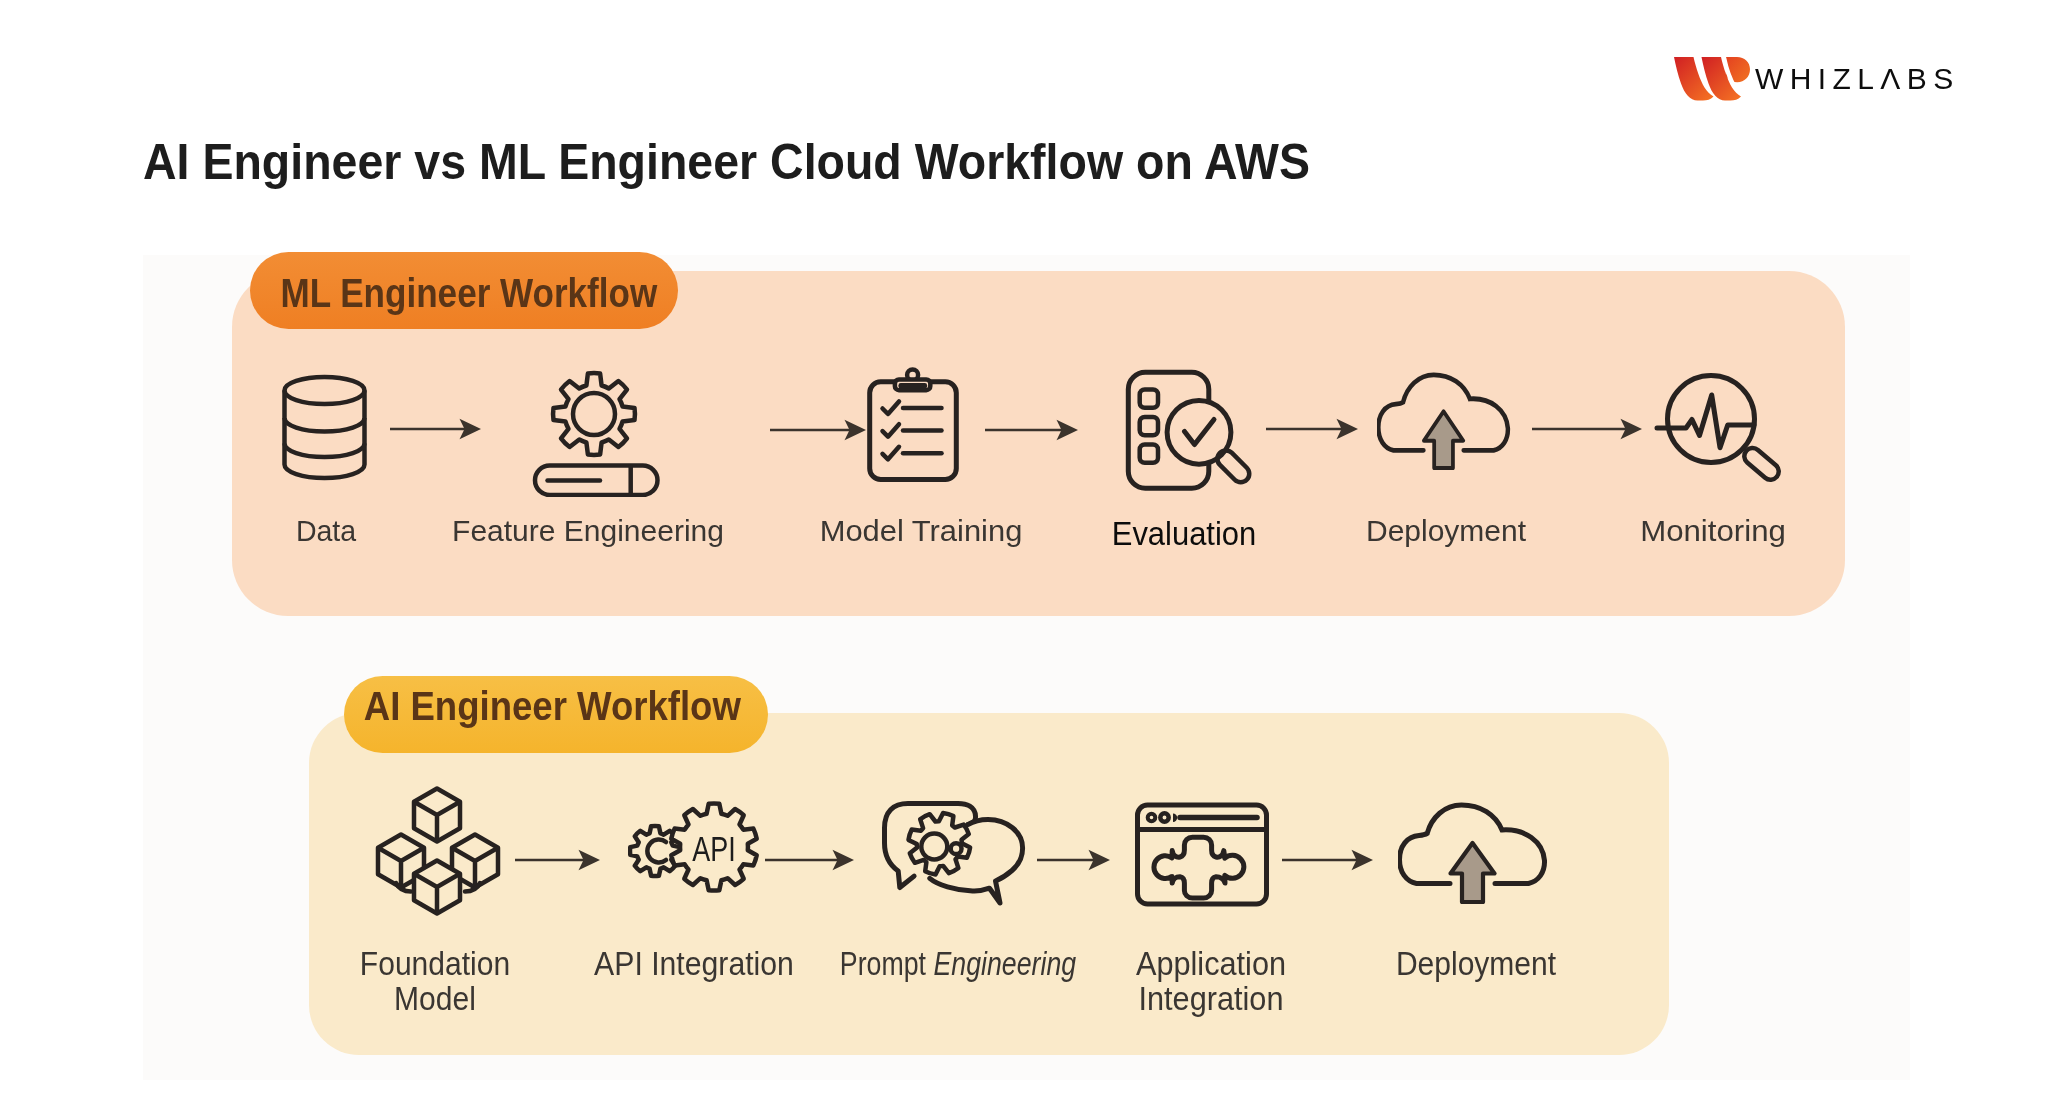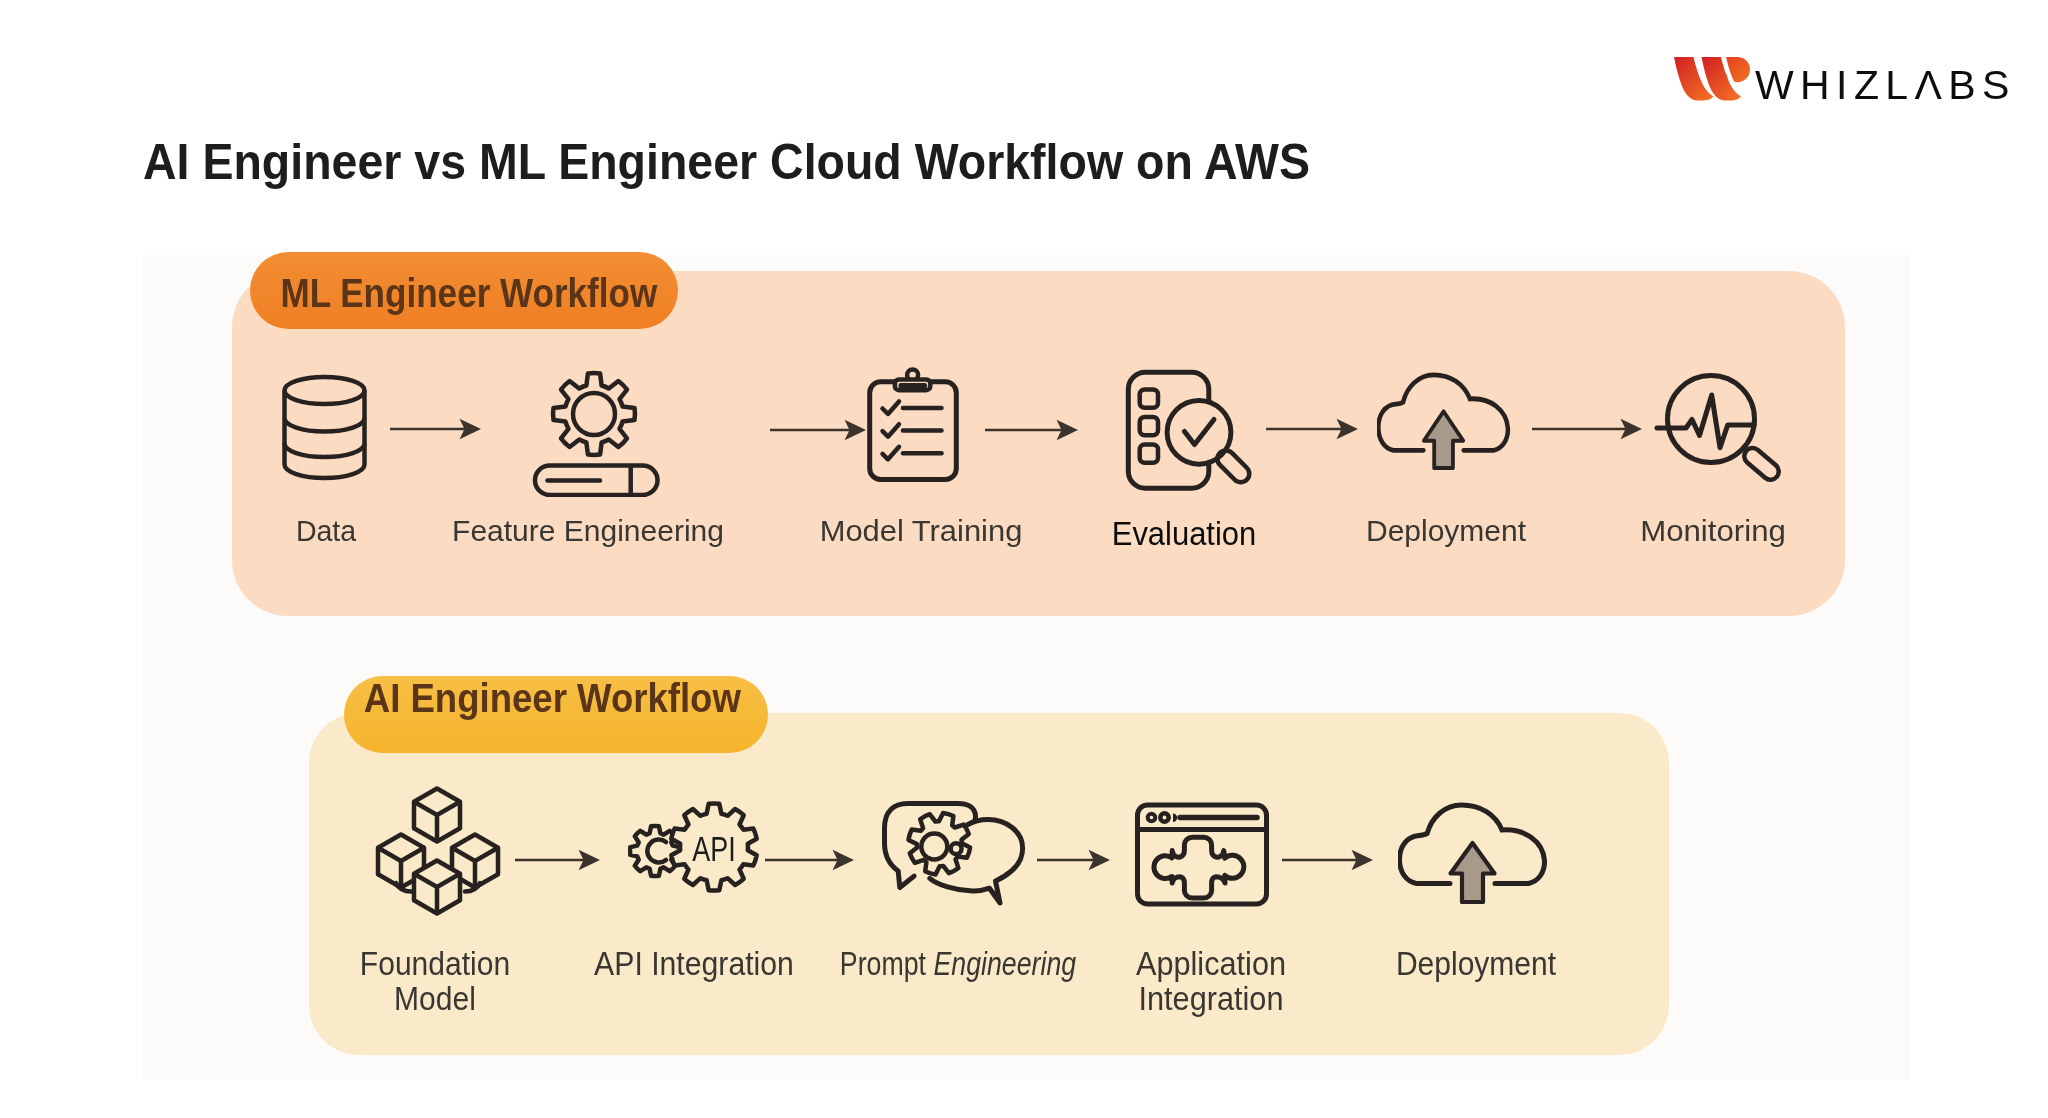--- a/index.html
+++ b/index.html
@@ -7,41 +7,41 @@
 .lbl2{position:absolute;color:#3a3632;font-size:33px;line-height:35px;white-space:nowrap;text-align:center}
 </style></head><body>
 <div class="abs" style="left:143px;top:255px;width:1767px;height:825px;background:#fcfbfa"></div>
 <div class="abs" style="left:232px;top:271px;width:1613px;height:345px;background:#fbdcc3;border-radius:56px"></div>
 <div class="abs" style="left:309px;top:713px;width:1360px;height:342px;background:#faeaca;border-radius:50px"></div>
 <div class="abs" style="left:250px;top:252px;width:428px;height:77px;background:linear-gradient(180deg,#f28d34 0%,#ef7f23 100%);border-radius:38.5px"></div>
 <div class="abs" style="left:344px;top:676px;width:424px;height:77px;background:linear-gradient(180deg,#f7bf45 0%,#f5b42c 100%);border-radius:38.5px"></div>
 <div class="abs" style="left:255px;top:252px;width:428px;height:83px;display:flex;align-items:center;justify-content:center">
     <span style="font-weight:bold;font-size:40px;color:#5a3517;transform:scaleX(0.877);white-space:nowrap">ML Engineer Workflow</span>
   </div>
-<div class="abs" style="left:340px;top:676px;width:424px;height:60px;display:flex;align-items:flex-start;justify-content:center">
+<div class="abs" style="left:340px;top:676px;width:424px;height:60px;display:flex;align-items:center;justify-content:center">
     <span style="font-weight:bold;font-size:40px;color:#5a3517;transform:scaleX(0.914);white-space:nowrap">AI Engineer Workflow</span>
   </div>
 <div class="abs" style="left:143px;top:133px;font-size:50px;font-weight:bold;color:#1d1d1d;transform:scaleX(0.93);transform-origin:0 0;white-space:nowrap">AI Engineer vs ML Engineer Cloud Workflow on AWS</div>
 <svg class="abs" style="left:1674px;top:57px" width="76" height="44" viewBox="0 0 76 44" fill="none">
 <defs>
       <linearGradient id="wg" x1="0" y1="0" x2="0.9" y2="1">
 <stop offset="0" stop-color="#d01f23"></stop>
         <stop offset="1" stop-color="#f47023"></stop>
       </linearGradient>
 <linearGradient id="wg2" x1="0" y1="0" x2="1" y2="1">
 <stop offset="0" stop-color="#e23c20"></stop>
         <stop offset="1" stop-color="#f47b22"></stop>
       </linearGradient>
     </defs>
 <path d="M0,0 H19.5 C22,11 26,23 30.5,30.5 C33,34.5 36,37.5 39.5,39.5 C36.5,42.5 33,43.5 29,43.5 H23.5 C16,43.5 10.5,36.5 7,26.5 C4,18 1.7,8.5 0,0 Z" fill="url(#wg)"></path>
 <path d="M52,0 H63 C70.5,0 76,5 76,12.3 C76,19.8 70.5,25.2 63.3,25.2 C59,25.2 55.5,23.3 53.6,20.2 C52.8,26.5 50.5,31 46.8,33.8 C50,27.5 51.8,19.5 52.2,10.5 C52.35,6.8 52.2,3.3 52,0 Z" fill="url(#wg2)"></path>
 <path d="M49.6,-1 C52.1,11 56.1,22.5 60.4,29.5 C62.9,33.3 66,36.3 69.7,38.4 L72.5,40" stroke="#ffffff" stroke-width="4.4" fill="none"></path>
 <path d="M27.5,0 H47 C49.5,11 53.5,23 58,30.5 C60.5,34.5 63.5,37.5 67,39.5 C64,42.5 60.5,43.5 56.5,43.5 H51 C43.5,43.5 38,36.5 34.5,26.5 C31.5,18 29.2,8.5 27.5,0 Z" fill="url(#wg)"></path>
 </svg>
-<div class="abs" style="left:1755px;top:62px;font-size:41px;letter-spacing:6.4px;color:#0d0d0d;white-space:nowrap">WHIZLΛBS</div>
+<div class="abs" style="left:1755px;top:62px;font-size:30px;letter-spacing:6.4px;color:#0d0d0d;white-space:nowrap">WHIZLΛBS</div>
 <svg class="abs" style="left:280px;top:373px" width="89" height="109" viewBox="0 0 89 109" fill="none">
 <ellipse cx="44.5" cy="17.5" rx="40" ry="13.5" stroke="#272220" stroke-width="4.5"></ellipse>
 <path d="M4.5,17.5 V91.5 A40,13.5 0 0 0 84.5,91.5 V17.5" stroke="#272220" stroke-width="4.5"></path>
 <path d="M4.5,45 A40,13.5 0 0 0 84.5,45" stroke="#272220" stroke-width="4.5"></path>
 <path d="M4.5,70.5 A40,13.5 0 0 0 84.5,70.5" stroke="#272220" stroke-width="4.5"></path>
   </svg>
 <svg class="abs" style="left:531px;top:367px" width="130" height="130" viewBox="0 0 130 130" fill="none">
 <path d="M55.4,18.5L56.9,6.5A41,41 0 0 1 69.1,6.5L70.6,18.5A29.5,29.5 0 0 1 77.8,21.5L87.4,14A41,41 0 0 1 96,22.6L88.5,32.2A29.5,29.5 0 0 1 91.5,39.4L103.5,40.9A41,41 0 0 1 103.5,53.1L91.5,54.6A29.5,29.5 0 0 1 88.5,61.8L96,71.4A41,41 0 0 1 87.4,80L77.8,72.5A29.5,29.5 0 0 1 70.6,75.5L69.1,87.5A41,41 0 0 1 56.9,87.5L55.4,75.5A29.5,29.5 0 0 1 48.3,72.5L38.6,80A41,41 0 0 1 30,71.4L37.5,61.8A29.5,29.5 0 0 1 34.5,54.6L22.5,53.1A41,41 0 0 1 22.5,40.9L34.5,39.4A29.5,29.5 0 0 1 37.5,32.2L30,22.6A41,41 0 0 1 38.6,14L48.2,21.5A29.5,29.5 0 0 1 55.4,18.5Z" stroke="#272220" stroke-width="4.5" stroke-linejoin="round"></path>
 <circle cx="63" cy="47" r="21" stroke="#272220" stroke-width="4.5"></circle>
 <rect x="4" y="98.5" width="122.5" height="29.5" rx="14.7" stroke="#272220" stroke-width="4.5"></rect>

